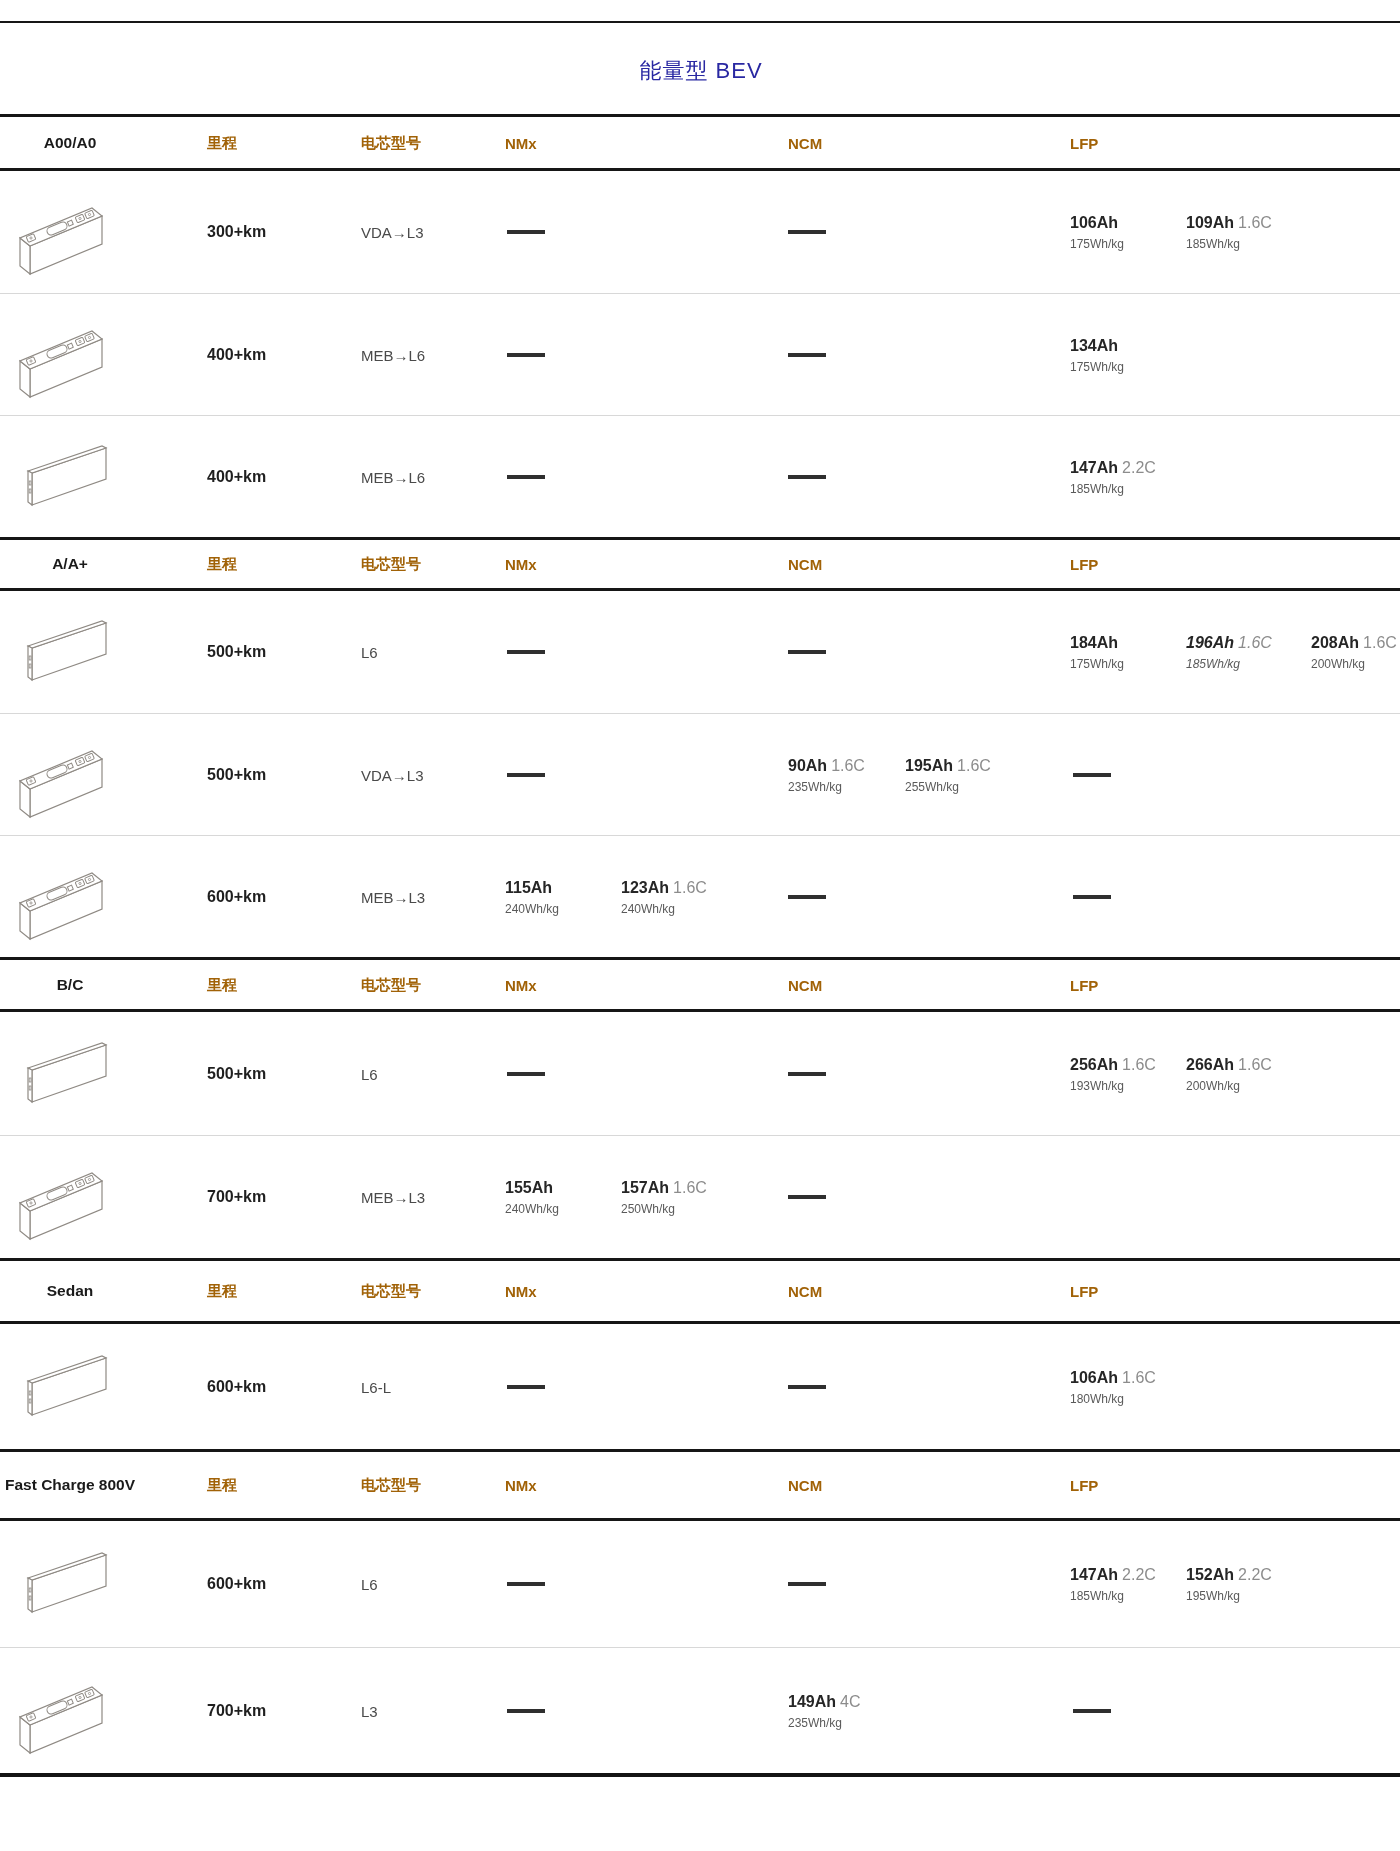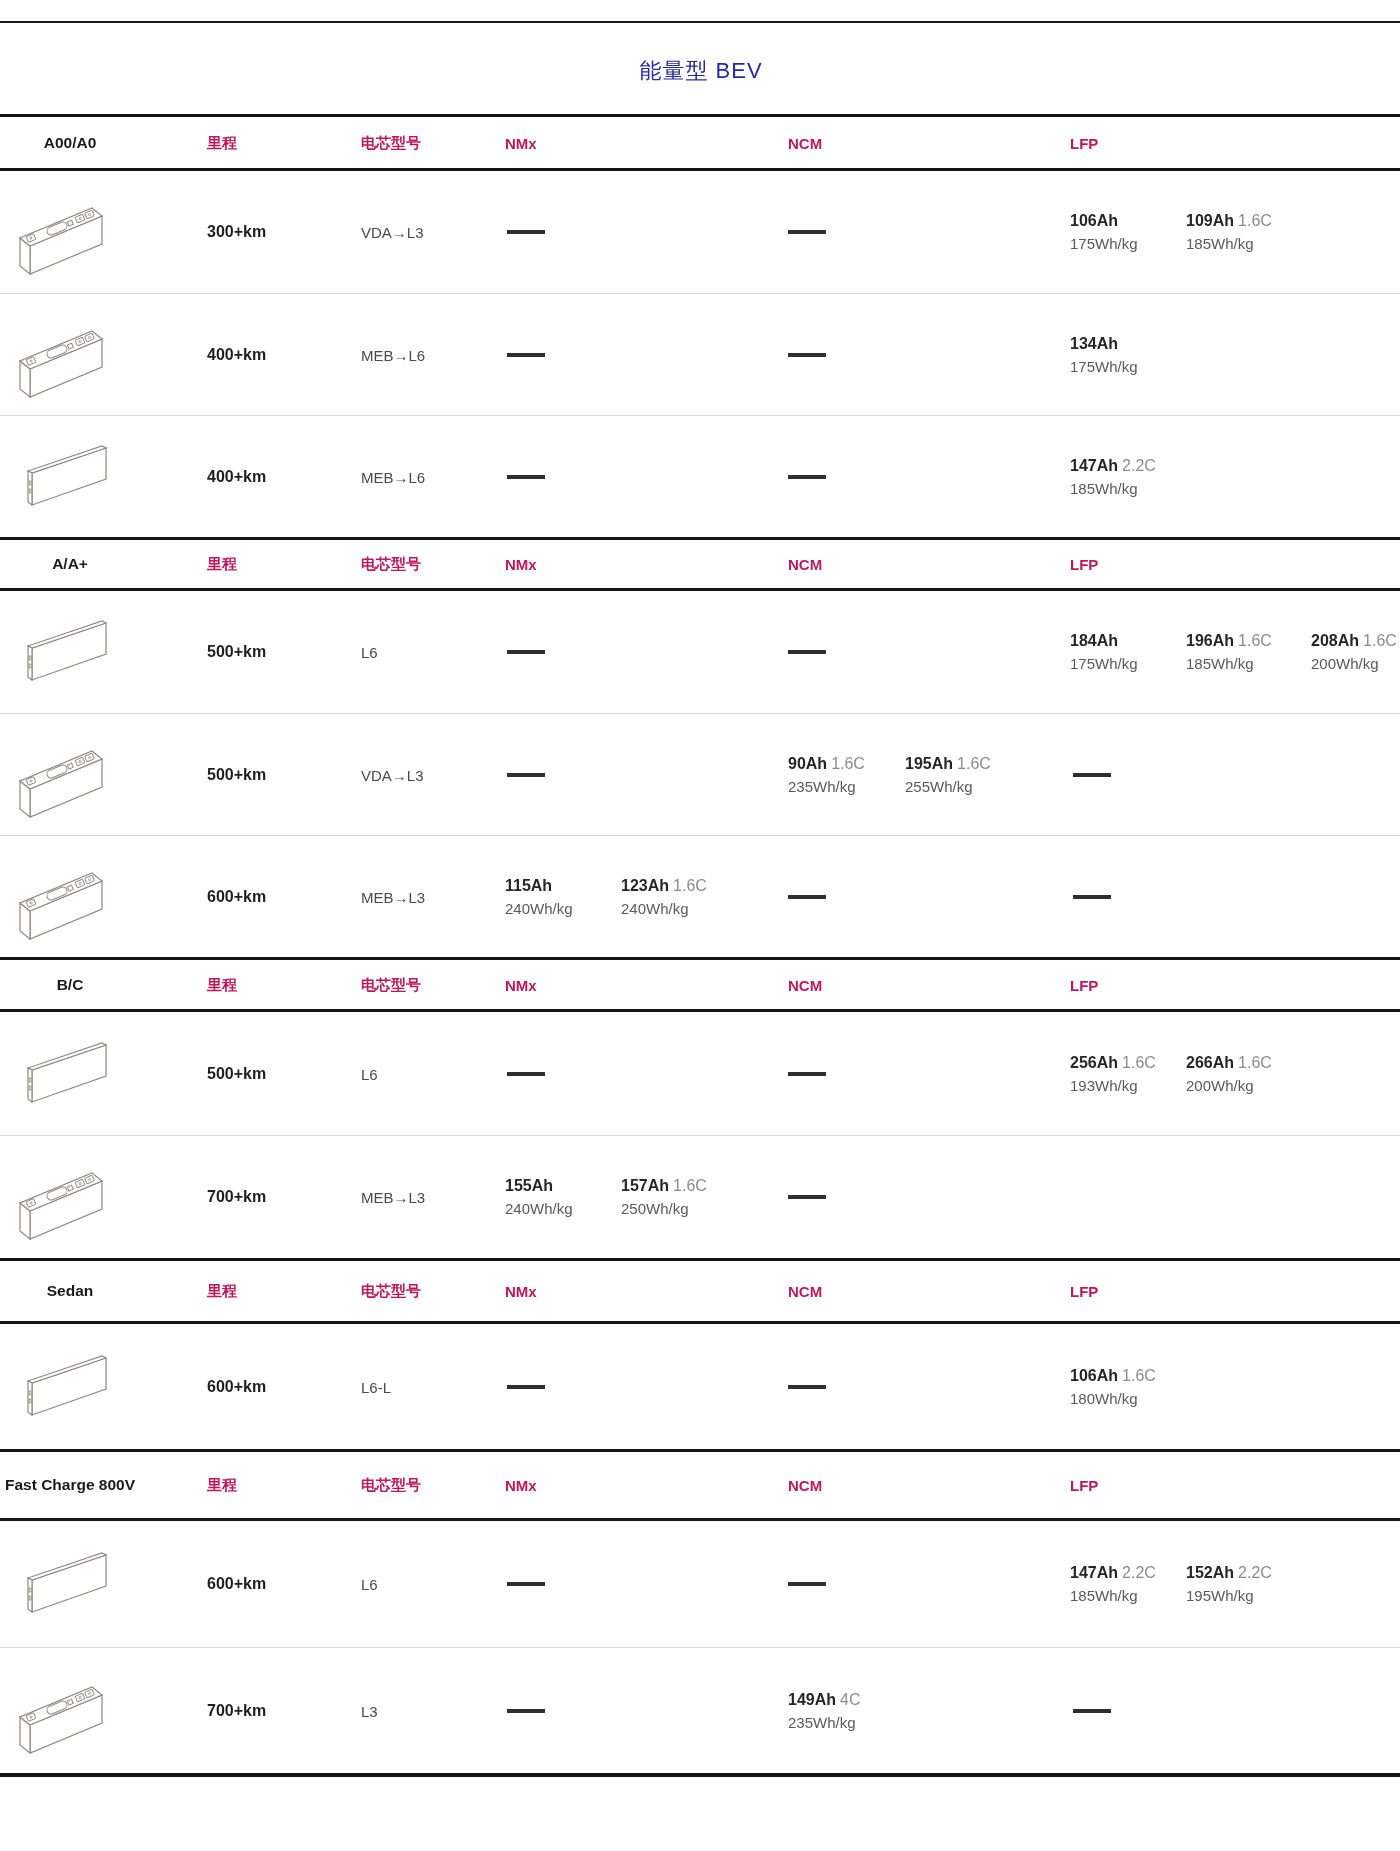--- a/index.html
+++ b/index.html
@@ -28,42 +28,42 @@
     position: relative; box-sizing: border-box;
     border-top: 3px solid #161616; border-bottom: 3px solid #161616;
   }
   .lbl {
     position: absolute; left: 0; width: 140px; text-align: center;
     top: 50%; transform: translateY(-50%);
     font-weight: bold; font-size: 15.5px; color: #1a1a1a; white-space: nowrap;
   }
   .ch {
     position: absolute; top: 50%; transform: translateY(-50%);
-    font-weight: bold; font-size: 15px; color: #be185d; white-space: nowrap;
+    font-weight: bold; font-size: 15px; color: #a16207; white-space: nowrap;
   }
   .ch-range { left: 207px; }
   .ch-model { left: 361px; }
   .ch-nmx   { left: 505px; }
   .ch-ncm   { left: 788px; }
   .ch-lfp   { left: 1070px; }
 
   .row { position: relative; height: var(--rh, 122px); box-sizing: border-box; padding-left: 33px; }
   .row + .row { border-top: 1px solid #d8d8d8; }
 
   .cell { position: absolute; top: 50%; transform: translateY(-50%); }
   .c-icon  { left: 14px; width: 110px; }
   .c-icon svg { display: block; }
   .c-range { left: 207px; font-weight: bold; font-size: 16px; color: #1f1f1f; white-space: nowrap; }
   .c-model { left: 361px; font-size: 15px; color: #4a4a4a; white-space: nowrap; }
 
   .spec { white-space: nowrap; }
   .spec .l1 { font-size: 16px; color: #8c8c8c; }
   .spec .cap { font-weight: bold; color: #262626; }
   .spec .rate { margin-left: 4px; }
-  .spec .l2 { margin-top: 5px; font-size: 15px; color: #5a5a5a; }
+  .spec .l2 { margin-top: 5px; font-size: 12px; color: #5a5a5a; }
 
   .dash { width: 38px; height: 4px; background: #2f2f2f; }
 
   .bottom-rule { height: 4px; background: #141414; }
 </style>
 </head>
 <body>
 
 <div class="page">
 
@@ -179,21 +179,21 @@
             </svg>
           </div>
           <div class="cell c-range">500+km</div>
           <div class="cell c-model">L6</div>
           <div class="cell dash" style="left: 507px;"></div>
           <div class="cell dash" style="left: 788px;"></div>
           <div class="cell spec" style="left: 1070px;">
             <div class="l1"><span class="cap">184Ah</span><span class="rate"></span></div>
             <div class="l2">175Wh/kg</div>
           </div>
-          <div class="cell spec" style="left: 1186px;">
+          <div class="cell spec" style="left: 1186px; font-style: italic;">
             <div class="l1"><span class="cap">196Ah</span><span class="rate">1.6C</span></div>
             <div class="l2">185Wh/kg</div>
           </div>
           <div class="cell spec" style="left: 1311px;">
             <div class="l1"><span class="cap">208Ah</span><span class="rate">1.6C</span></div>
             <div class="l2">200Wh/kg</div>
           </div>
         </div>
         <div class="row">
           <div class="cell c-icon">

